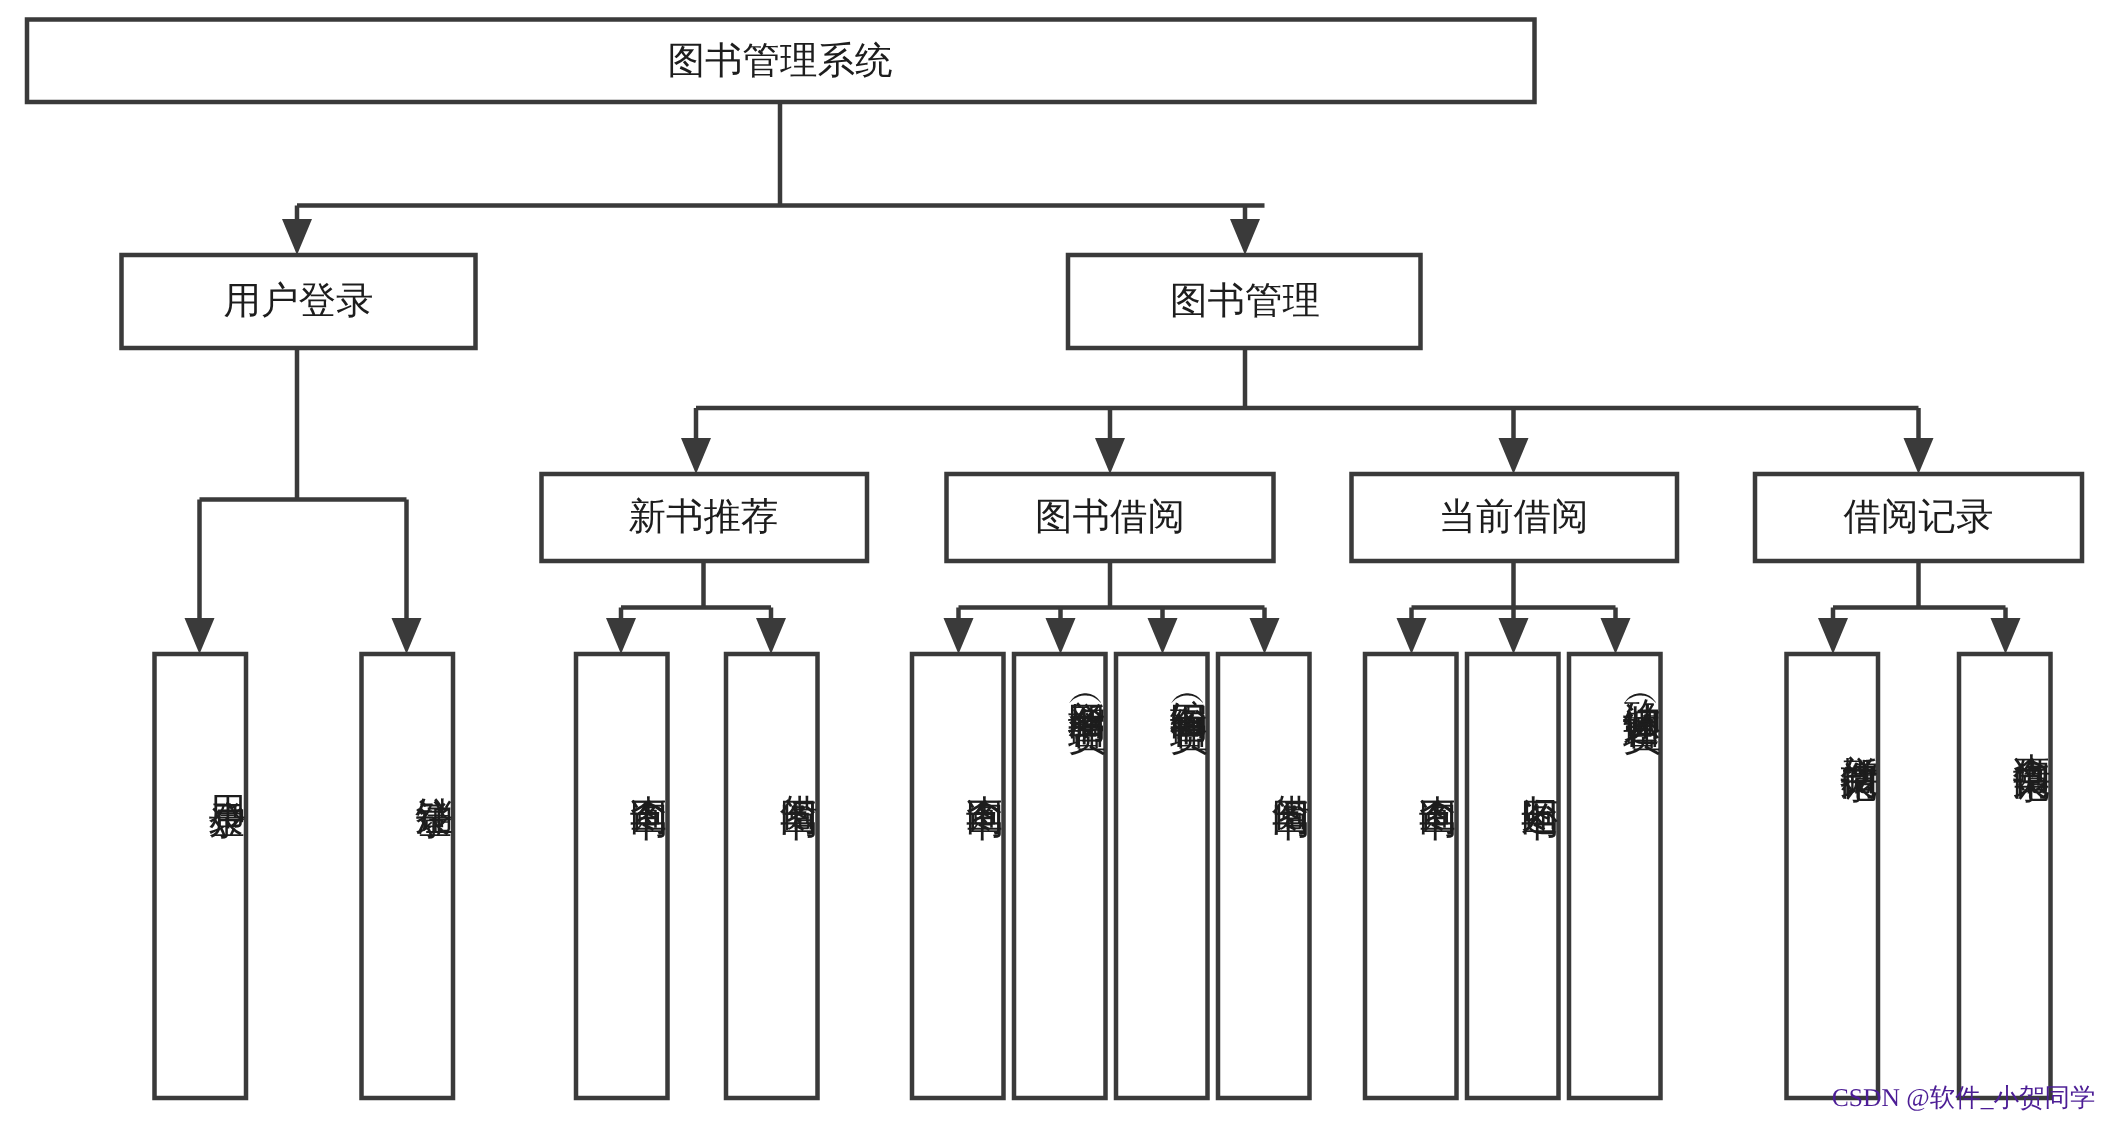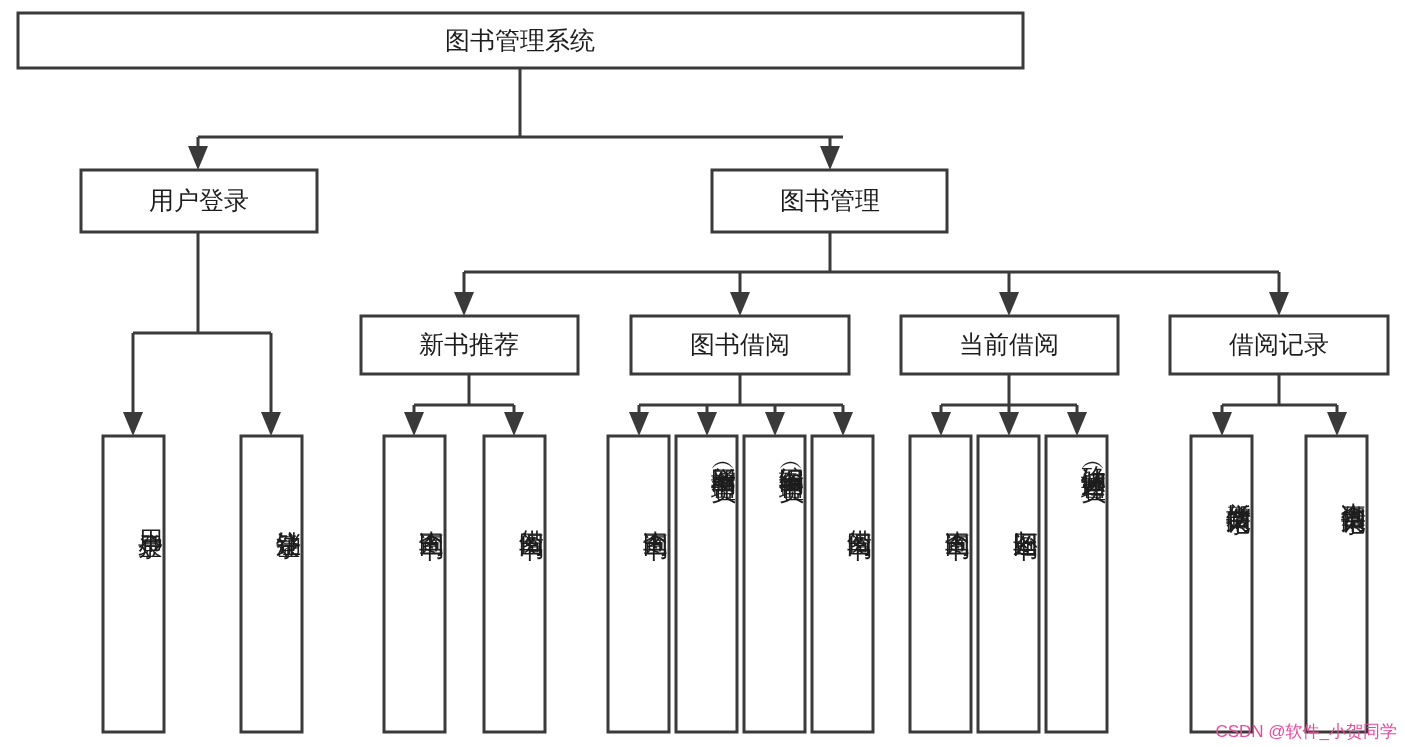--- a/index.html
+++ b/index.html
@@ -58,23 +58,23 @@
     color: #1d1d1d;
     letter-spacing: 2px;
     text-align: center;
     white-space: nowrap;
     pointer-events: none;
   }
   .watermark {
     position: absolute;
     right: 8px;
     bottom: 4px;
-    font-family: Liberation Sans, sans-serif;
+    font-family: Liberation Serif, serif;
     font-size: 17px;
-    color: #ec4899;
+    color: #4c1d95;
     white-space: nowrap;
     user-select: none;
   }
 </style>
 </head>
 <body>
 
 <div id="diagram-root">
 
   <svg class="flow" viewBox="0 0 1405 747" xmlns="http://www.w3.org/2000/svg">

